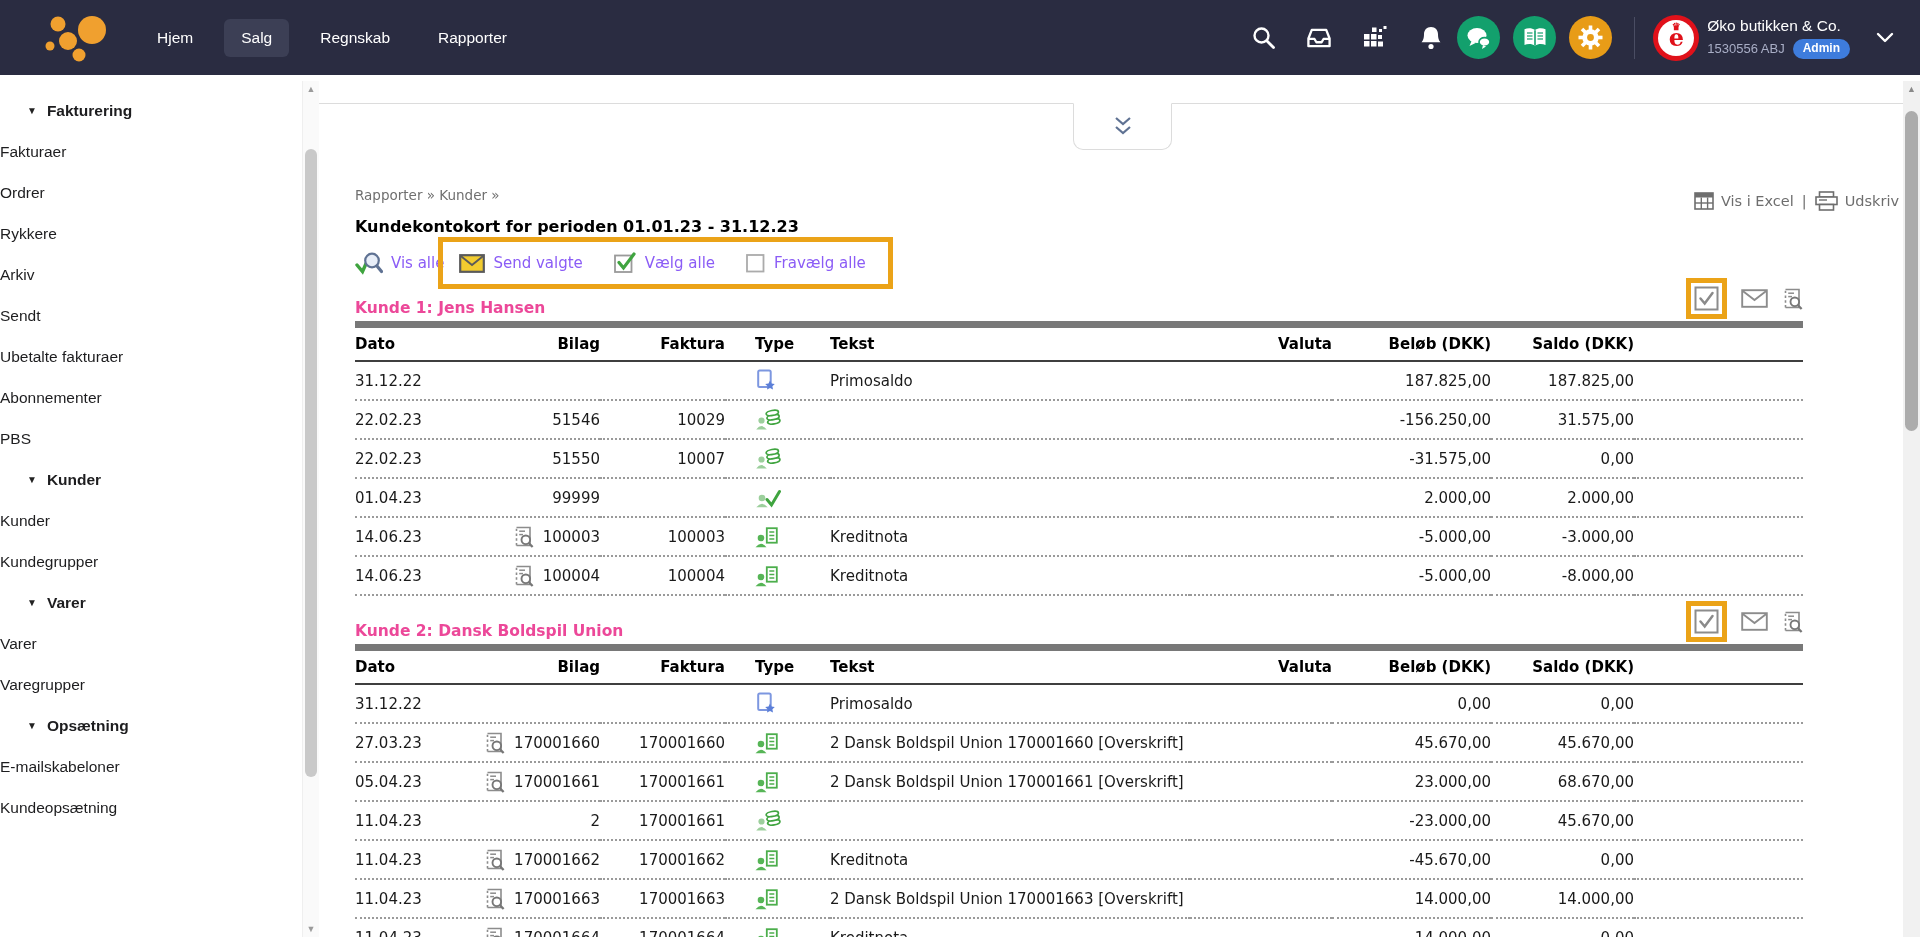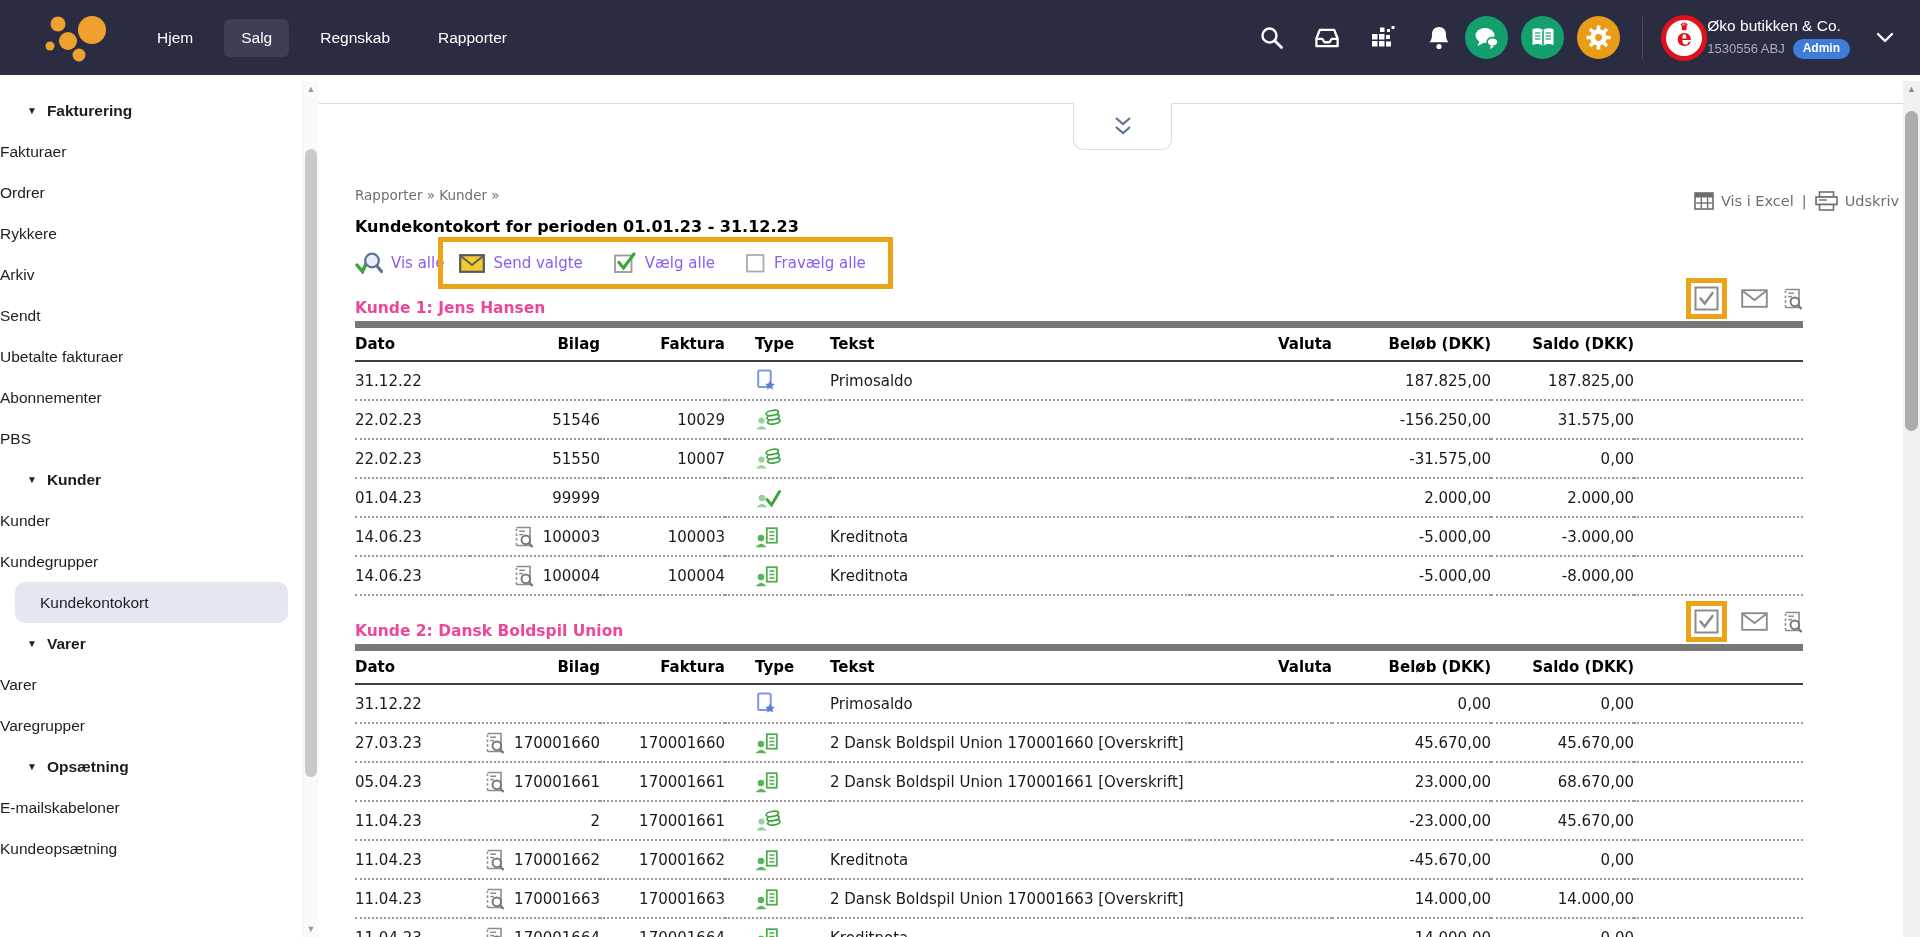--- a/index.html
+++ b/index.html
@@ -34,21 +34,21 @@
   .account-logo{
     width:46px;height:46px;border-radius:50%;background:#E0111A;position:relative;
     display:flex;align-items:center;justify-content:center;flex:0 0 auto;
   }
   .account-logo .inner{
     width:36px;height:36px;border-radius:50%;background:#fff;position:relative;
     display:flex;align-items:center;justify-content:center;
     font-family:"DejaVu Serif",serif;font-weight:bold;color:#E0111A;font-size:24px;line-height:1;
   }
   .account-logo .crown{position:absolute;top:2px;left:50%;transform:translateX(-50%);font-size:10px;color:#E0111A;}
-  .account-text{margin-left:0;line-height:1.25;}
+  .account-text{margin-left:8px;line-height:1.25;}
   .account-name{font-size:15.5px;color:#fff;}
   .account-sub{font-size:13px;color:#A9AEC6;display:flex;align-items:center;gap:8px;margin-top:3px;}
   .badge-admin{
     background:#3E7CDC;color:#fff;font-weight:bold;font-size:12px;
     border-radius:10px;padding:2px 10px 3px;
   }
   .account-chevron{margin-left:26px;display:flex;}
   
   .sidebar{
     position:absolute;top:81px;left:0;width:302px;height:856px;background:#fff;z-index:20;
@@ -259,21 +259,20 @@
       <div class="side-row side-item">Sendt</div>
       <div class="side-row side-item">Ubetalte fakturaer</div>
       <div class="side-row side-item">Abonnementer</div>
       <div class="side-row side-item">PBS</div>
       <div class="side-row side-head">
         <span class="tri">▼</span>
         <span>Kunder</span>
       </div>
       <div class="side-row side-item">Kunder</div>
       <div class="side-row side-item">Kundegrupper</div>
-      <div class="side-row side-item selected">Kundekontokort</div>
       <div class="side-row side-head">
         <span class="tri">▼</span>
         <span>Varer</span>
       </div>
       <div class="side-row side-item">Varer</div>
       <div class="side-row side-item">Varegrupper</div>
       <div class="side-row side-head">
         <span class="tri">▼</span>
         <span>Opsætning</span>
       </div>

